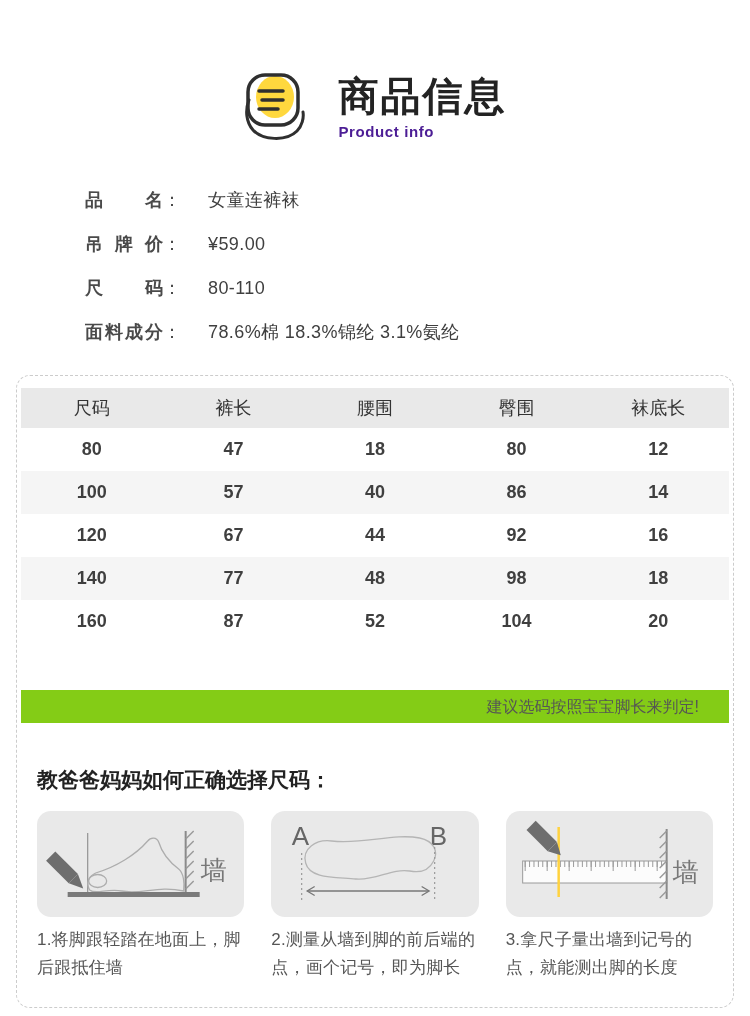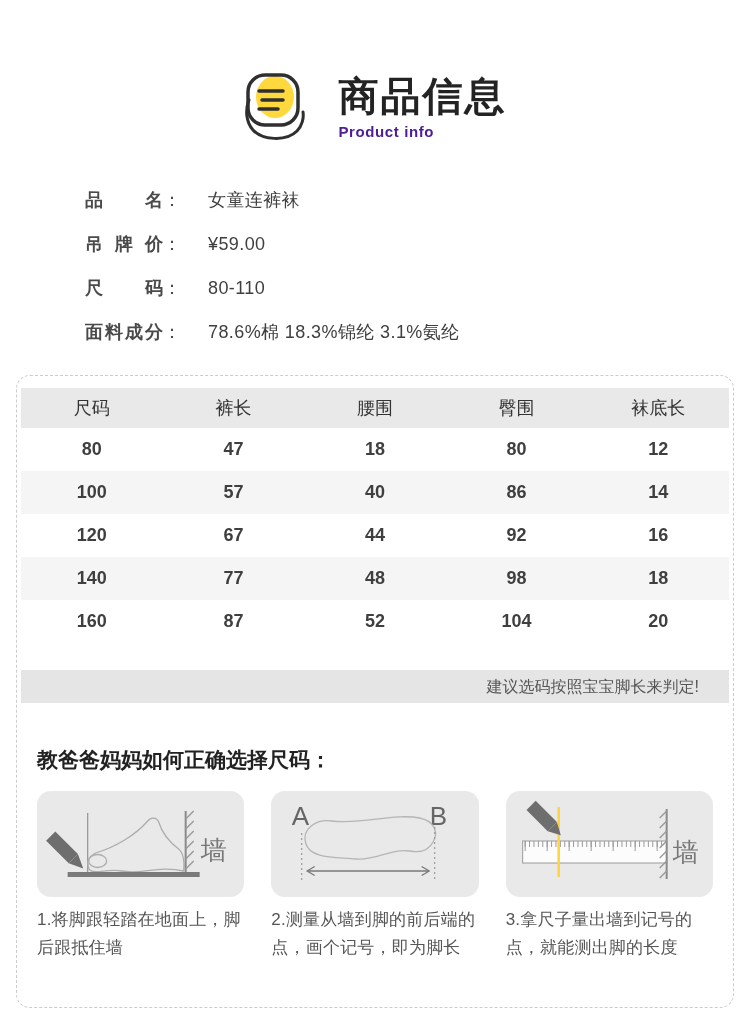--- a/index.html
+++ b/index.html
@@ -81,24 +81,24 @@
   .size-table td {
     height: 43px;
     text-align: center;
     color: #3f3f3f;
     font-weight: bold;
   }
   .size-table tbody tr:nth-child(even) { background: #f5f5f5; }
 
   .size-note {
     width: calc(100% - 8px);
-    margin: 27px auto 0;
+    margin: 47px auto 0;
     height: 33px;
     line-height: 33px;
-    background: #e5e5e5;
+    background: #84cc16;
     text-align: right;
     padding-right: 30px;
     font-size: 16px;
     color: #555;
   }
 
   .guide-heading {
     margin: 44px 0 18px 20px;
     font-size: 21px;
     font-weight: 700;

